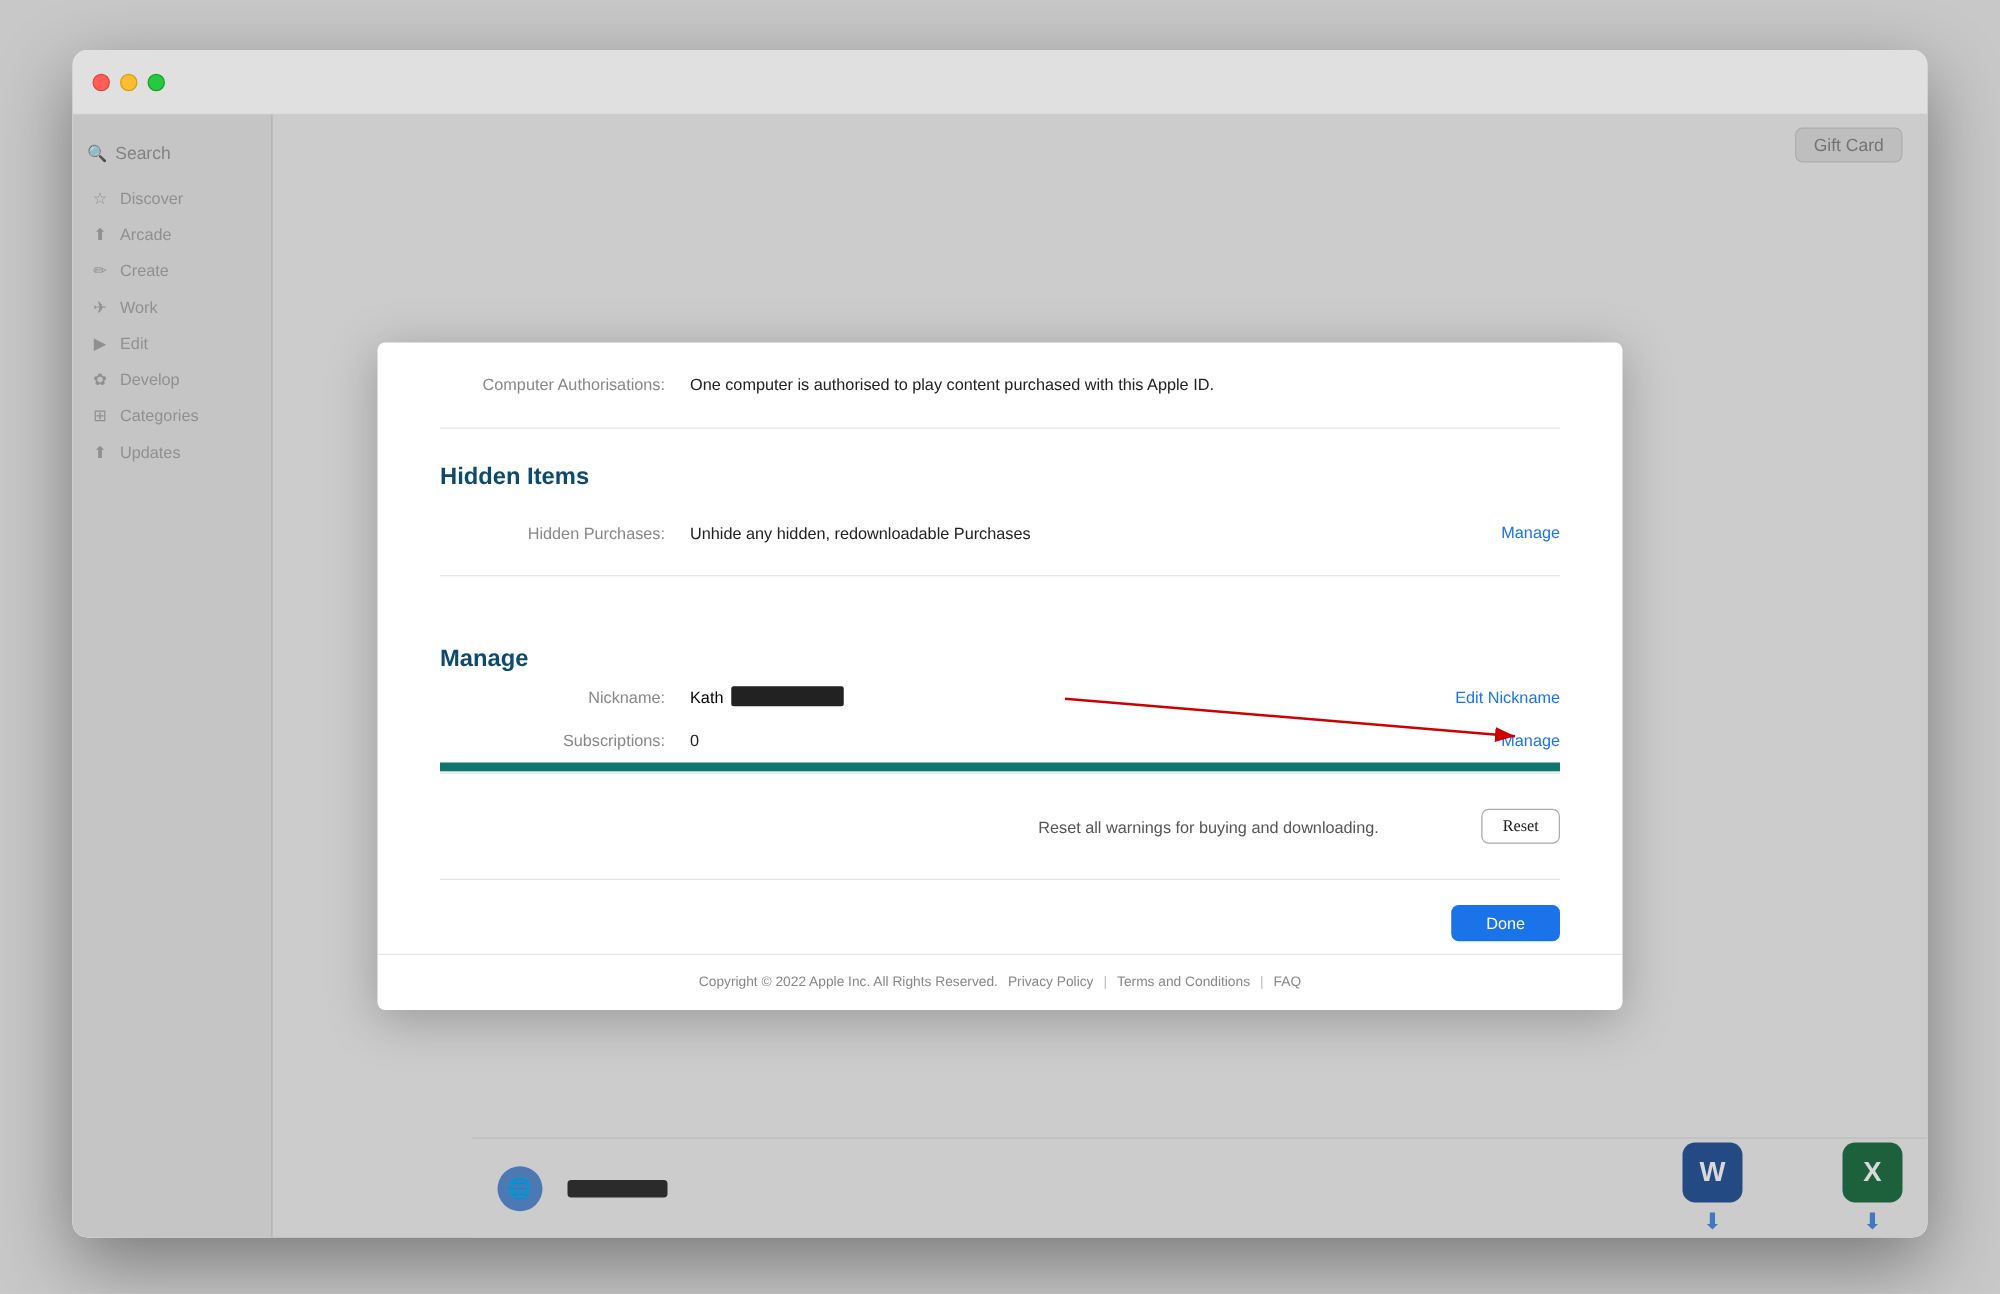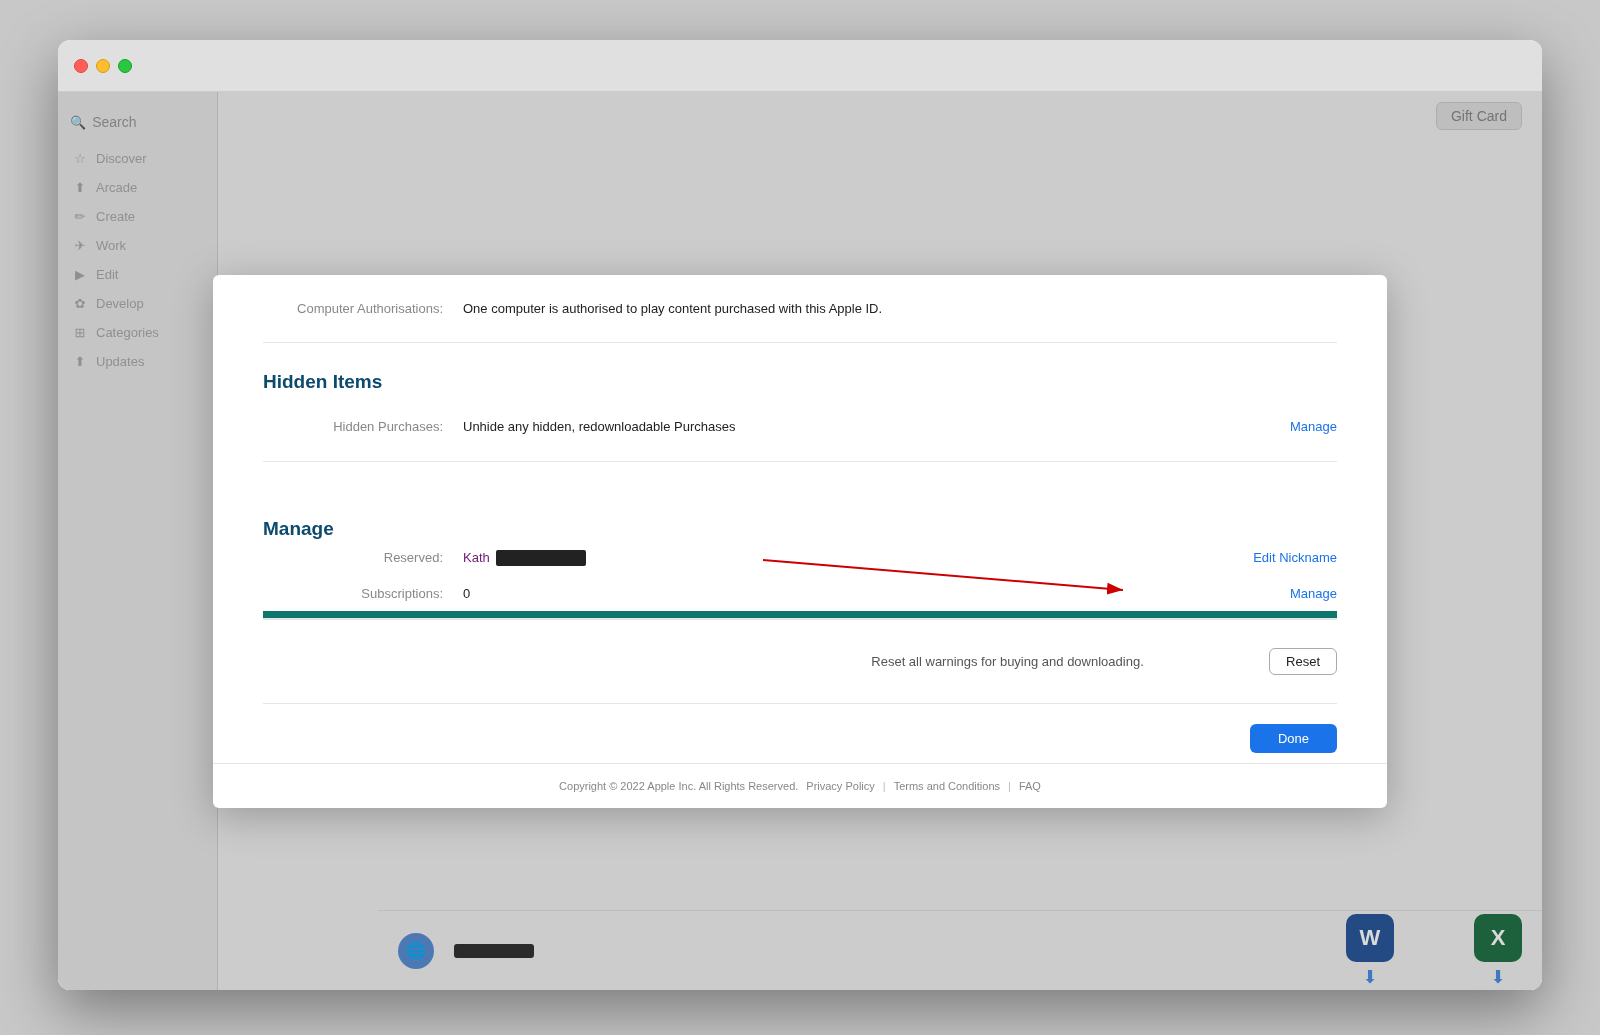--- a/index.html
+++ b/index.html
@@ -205,21 +205,21 @@
       background: rgba(0,0,0,0.15);
       display: flex;
       align-items: center;
       justify-content: center;
       z-index: 100;
     }
 
     .modal {
       background: white;
       border-radius: 6px;
-      width: 1174px;
+      width: 996px;
       max-height: 680px;
       box-shadow: 0 8px 40px rgba(0,0,0,0.25);
       overflow: hidden;
       display: flex;
       flex-direction: column;
     }
 
     .modal-body {
       padding: 0 50px;
       overflow-y: auto;
@@ -285,21 +285,21 @@
       width: 200px;
       min-width: 200px;
       text-align: right;
       padding-right: 20px;
       color: #888;
       font-size: 13px;
     }
 
     .nickname-value {
       font-size: 13px;
-      color: #701a75;
+      color: #000000;
       display: flex;
       align-items: center;
       gap: 6px;
     }
 
     .nickname-redacted {
       display: inline-block;
       background: #222;
       width: 90px;
       height: 16px;
@@ -353,20 +353,21 @@
     }
 
     .reset-btn {
       background: white;
       border: 1px solid #aaa;
       border-radius: 6px;
       padding: 5px 16px;
       font-size: 13px;
       cursor: pointer;
       color: #222;
+      font-family: Liberation Serif, serif;
     }
 
     
     .done-row {
       display: flex;
       justify-content: flex-end;
       padding: 20px 0 10px 0;
     }
 
     .done-btn {
@@ -503,21 +504,21 @@
           </div>
         </div>
 
         <div class="manage-section">
           <div class="section-header">Manage</div>
 
           <div class="manage-section-rows">
 
             <div style="position:relative; border-bottom:1px solid #e5e5e5;">
               <div class="nickname-row">
-                <div class="nickname-label">Reserved:</div>
+                <div class="nickname-label">Nickname:</div>
                 <div class="nickname-value">
                   <span>Kath</span>
                   <span class="nickname-redacted"></span>
                 </div>
                 <div style="flex:1"></div>
                 <button class="link-btn" style="margin-right:0;margin-left:13px;">Edit Nickname</button>
               </div>
 
               <div class="arrow-container">
                 <svg class="arrow-svg" width="400" height="50" viewBox="0 0 400 50">

